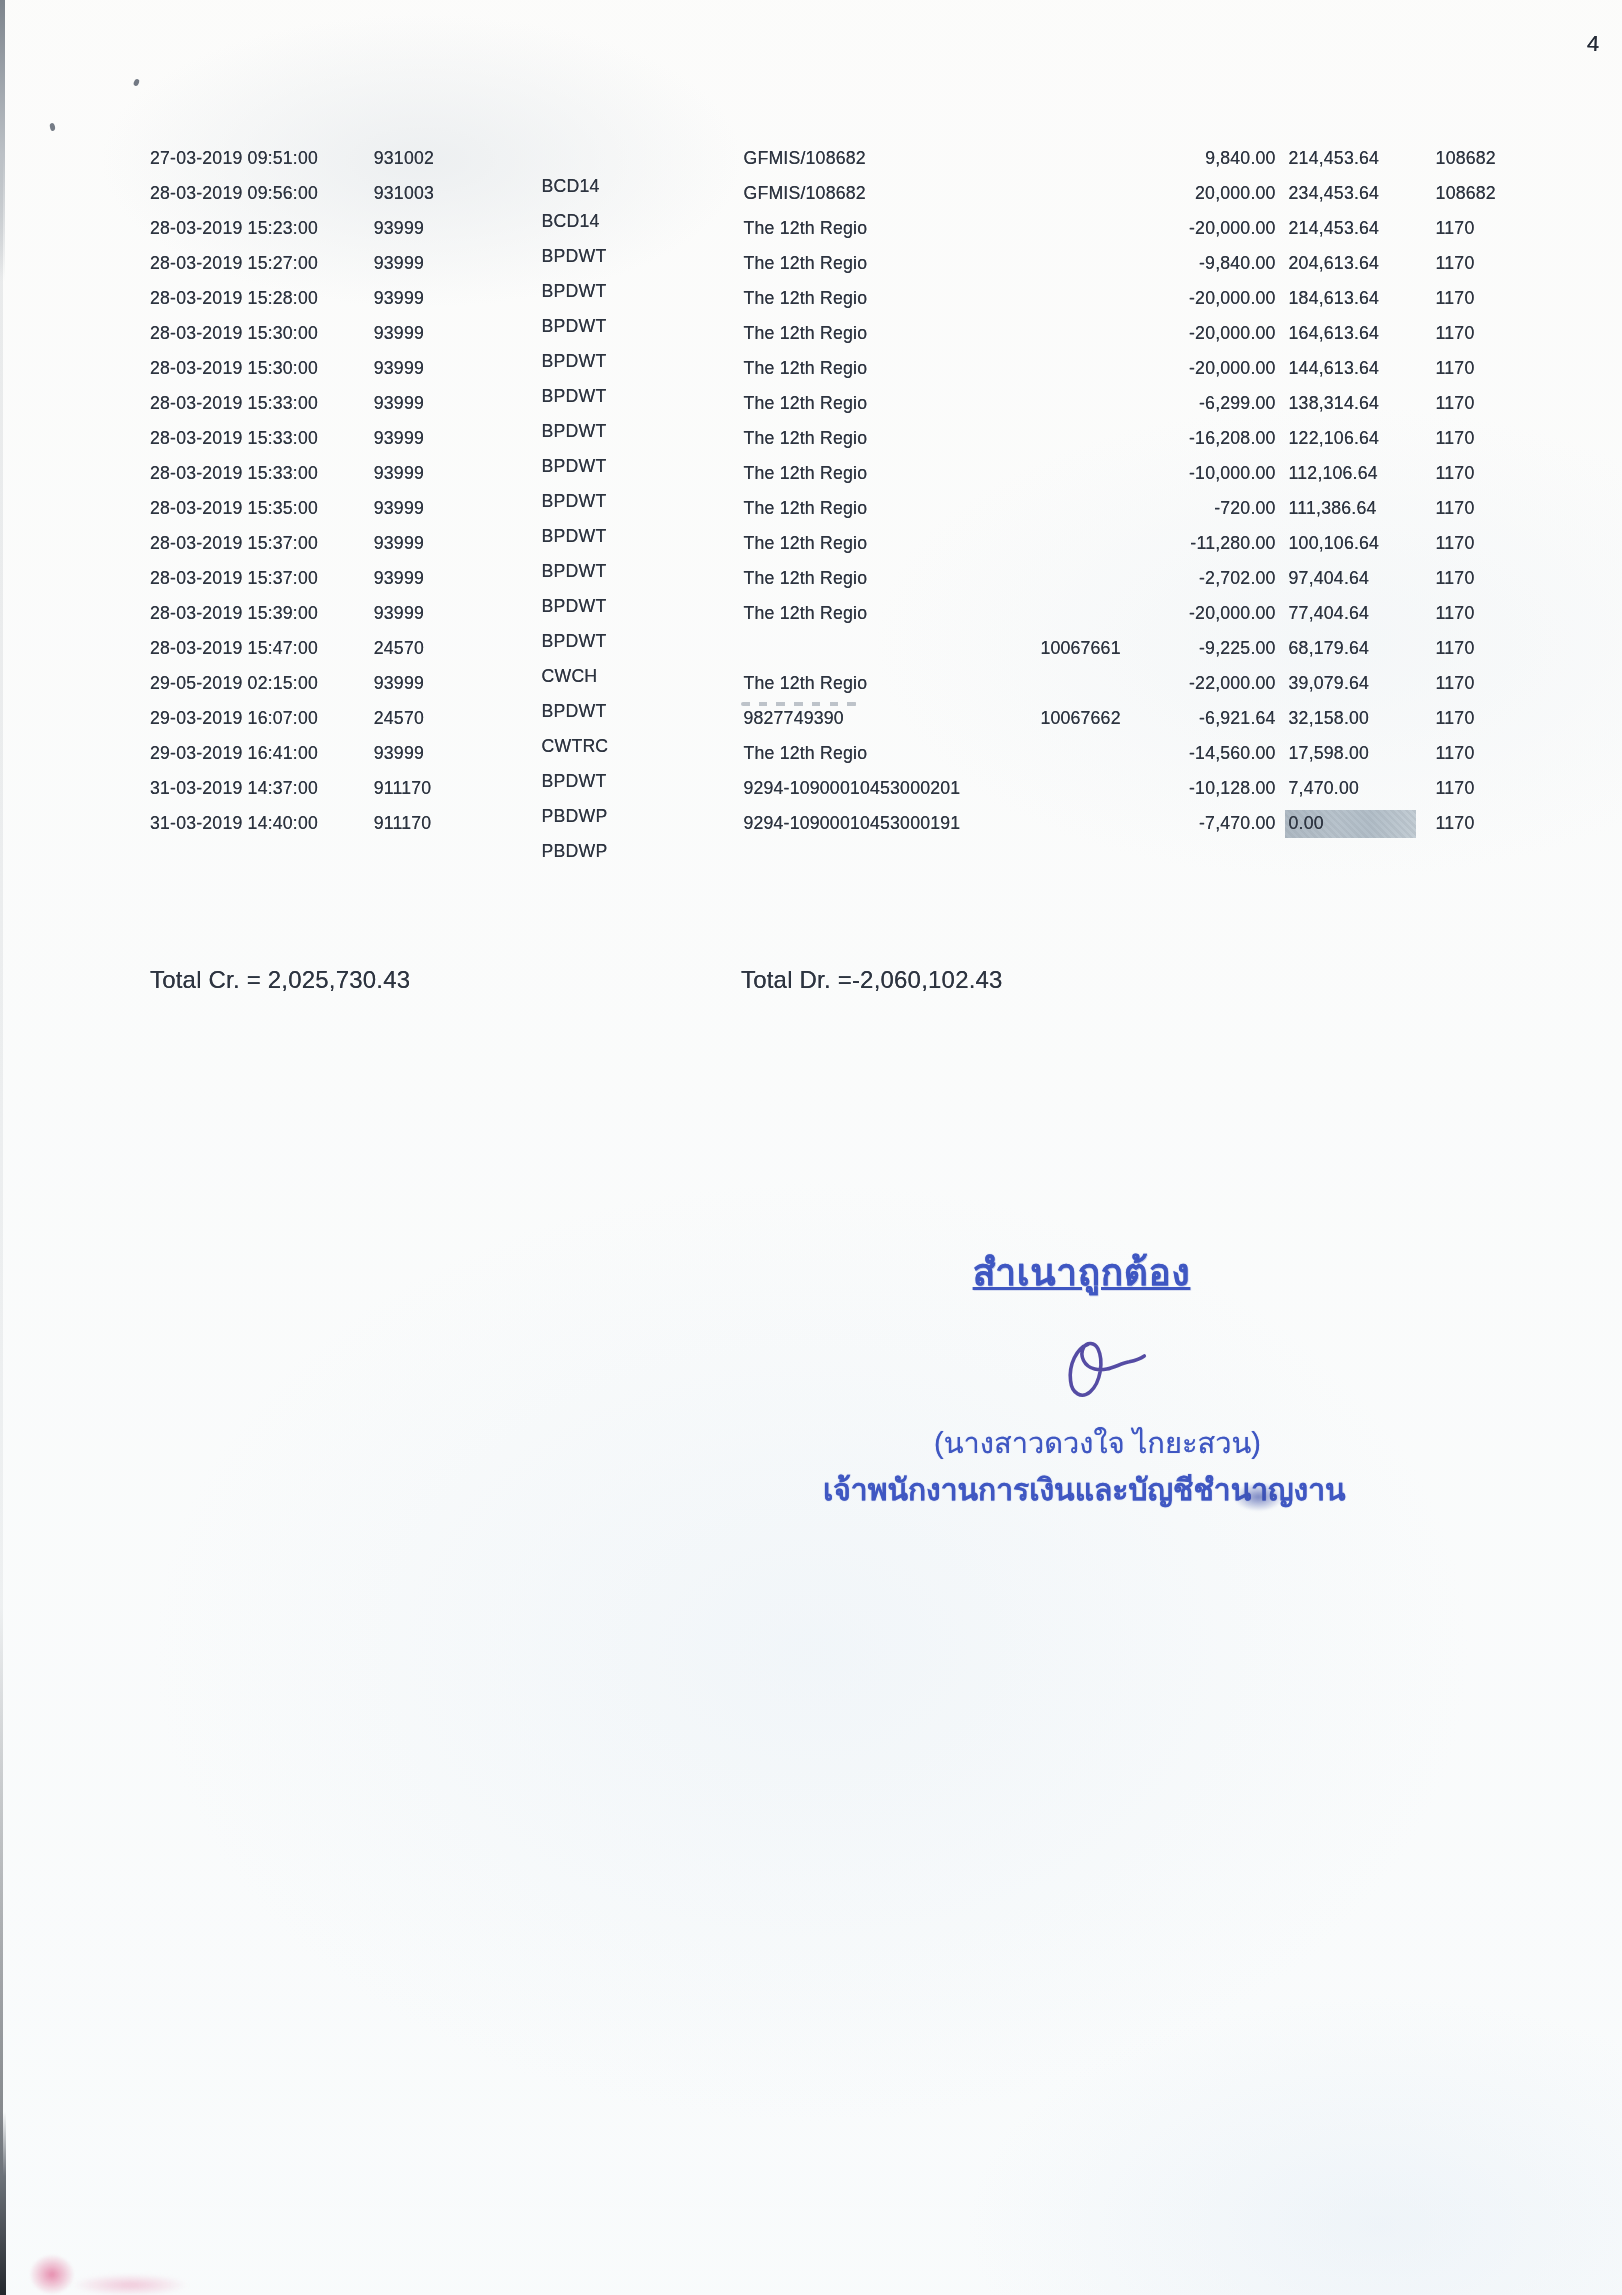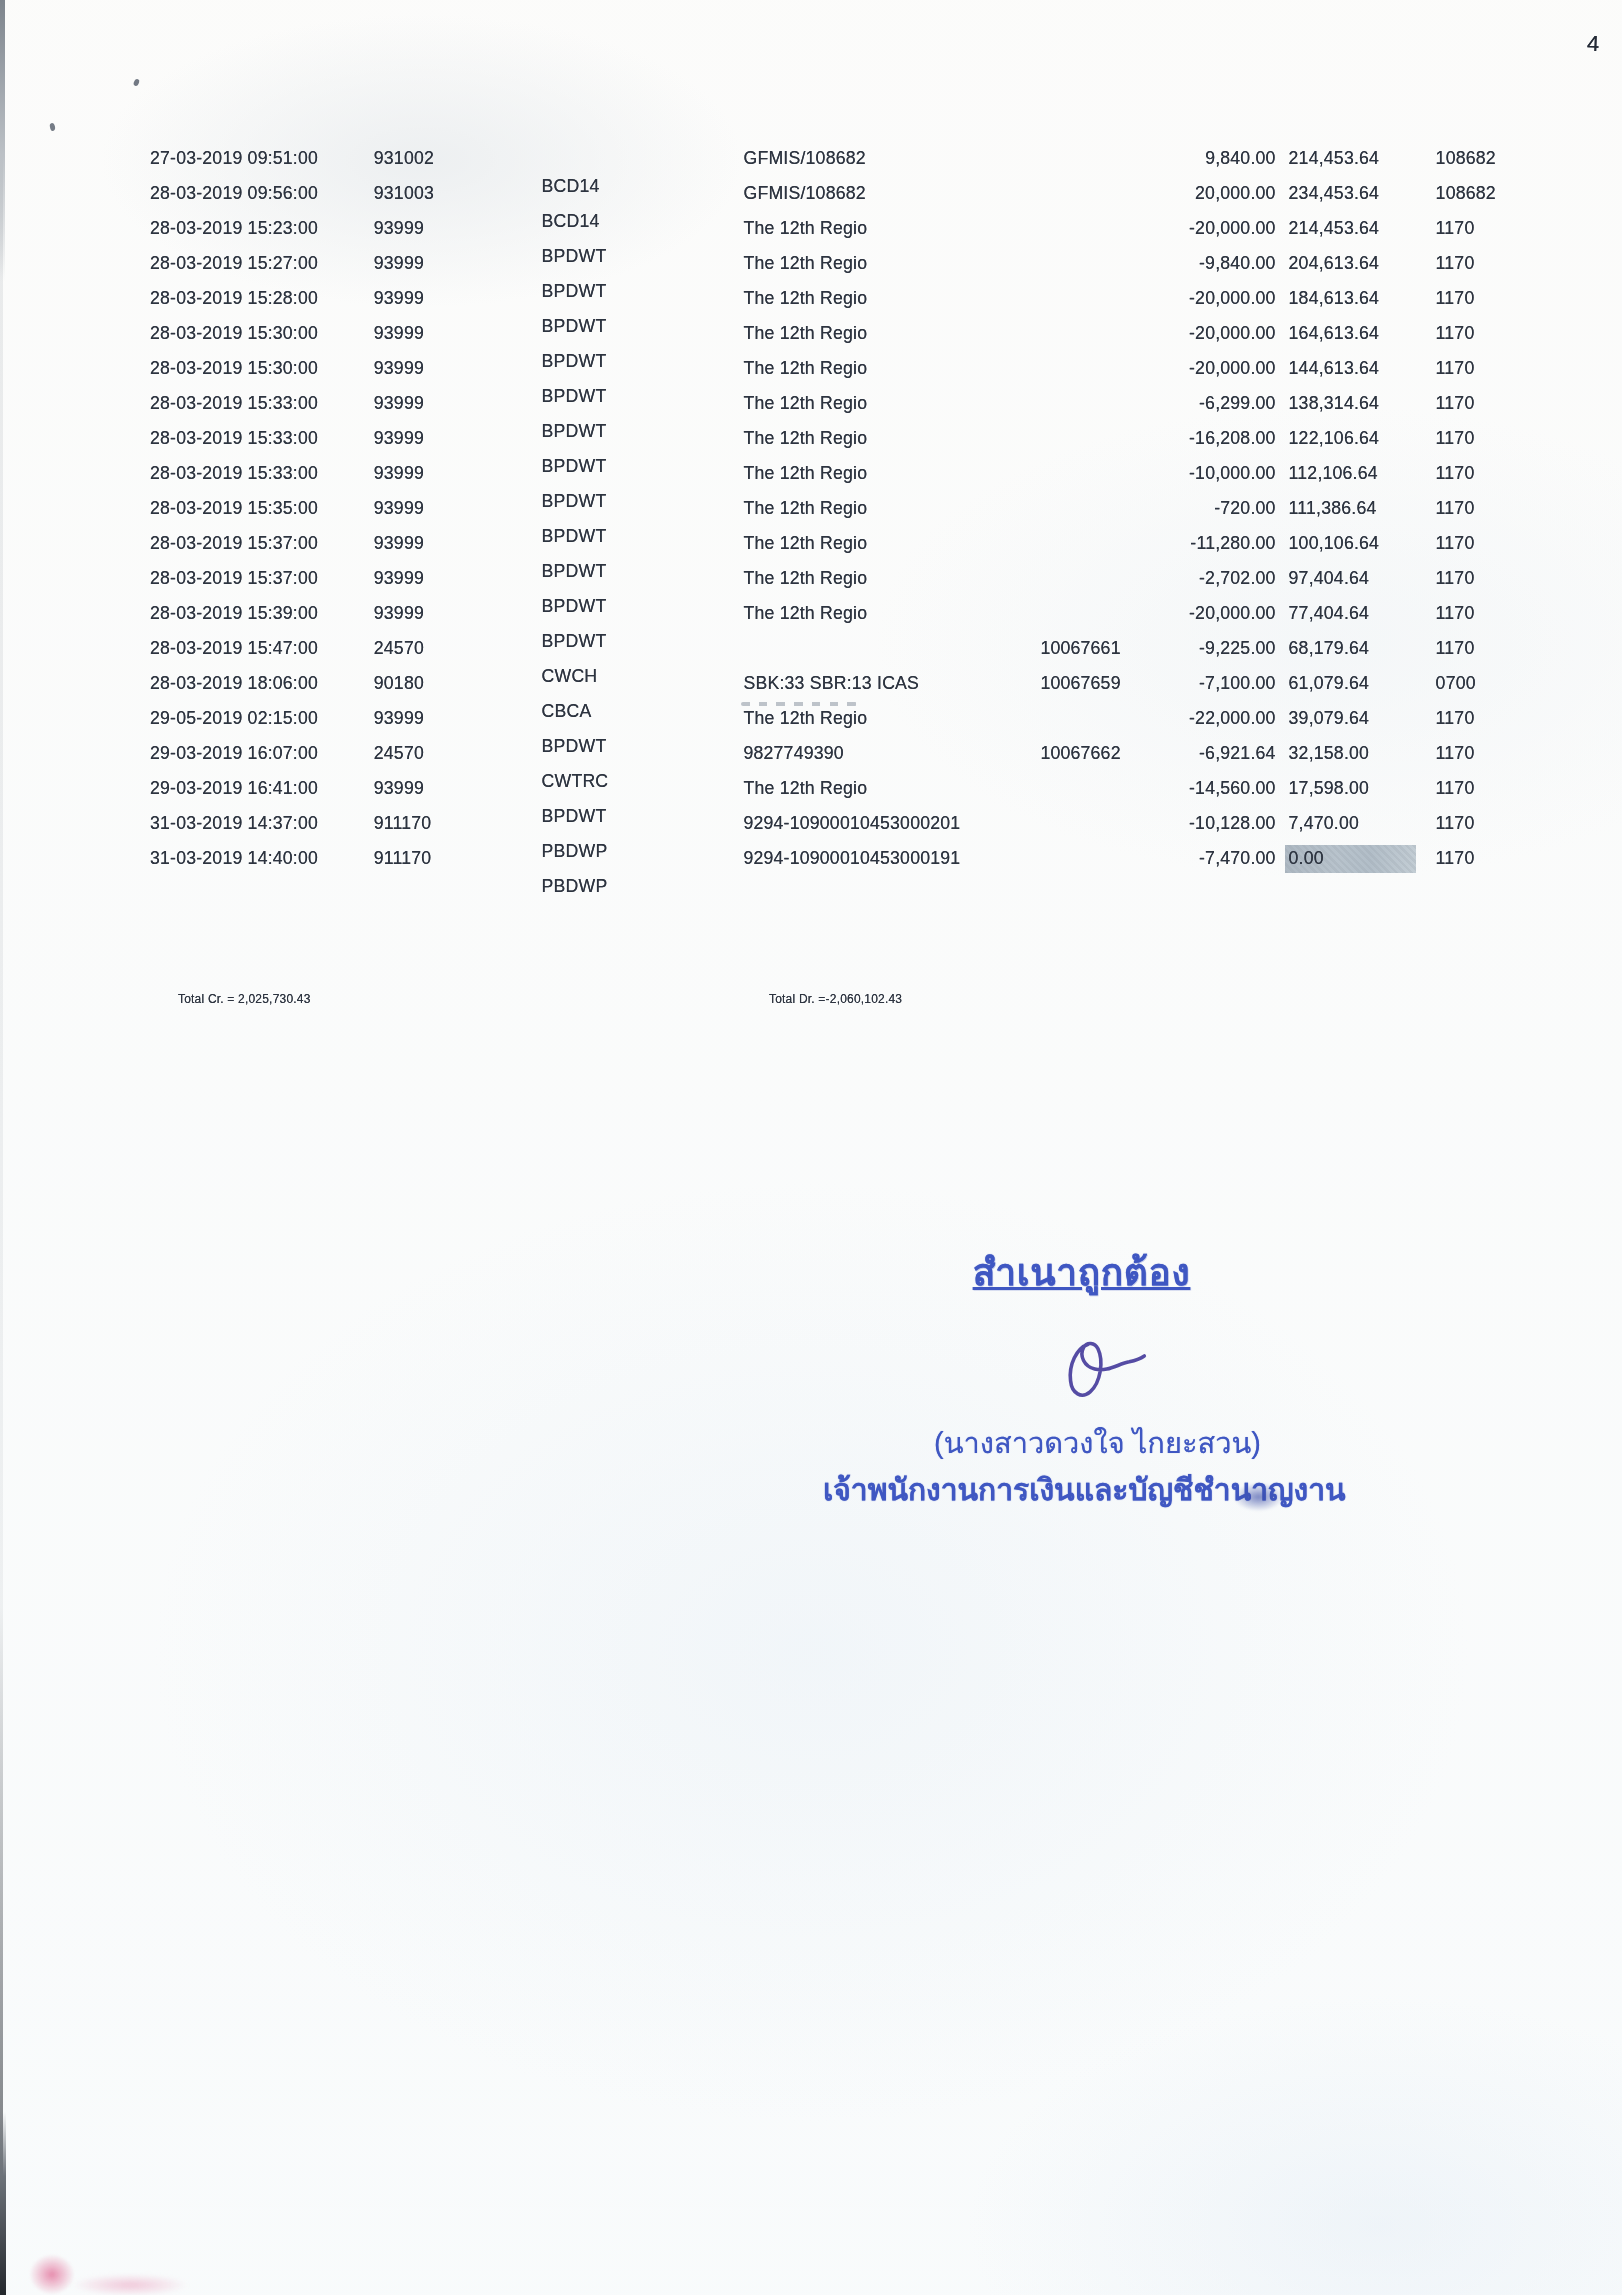--- a/index.html
+++ b/index.html
@@ -47,22 +47,22 @@
   .c-br{width:92px;margin-left:5.9px;}
   .c-bal.hl::before{
     content:"";position:absolute;left:-3.9px;top:-3.3px;width:131px;height:28px;z-index:-1;
     background:
       repeating-linear-gradient(45deg, rgba(142,152,162,.18) 0 2.6px, rgba(255,255,255,0) 2.6px 5.2px),
       linear-gradient(90deg,#aeb9c3 0%, #b8c3cc 40%, #b2bec8 65%, #c3cdd4 100%);
   }
   .row,.c{z-index:1;}
 
   
-  .totals{position:absolute;left:150px;top:992px;width:1373px;display:flex;
-    font-size:12px;letter-spacing:0.2px;text-shadow:0 0 0.5px rgba(45,52,64,.9);white-space:nowrap;margin-left:28px;}
+  .totals{position:absolute;left:150px;top:966px;width:1373px;display:flex;
+    font-size:24px;letter-spacing:0.2px;text-shadow:0 0 0.5px rgba(45,52,64,.9);white-space:nowrap;}
   .total-cr{width:591px;}
   .total-dr{width:588px;}
 
   
   .page-number{position:absolute;left:1587px;top:31px;font-size:22px;
     color:#242a36;text-shadow:0 0 0.4px rgba(36,42,54,.9);transform:rotate(2deg);}
 
   
   .stamp{position:absolute;left:830px;top:1242px;width:503px;text-align:center;
     color:var(--stamp-blue,#3f57c2);text-decoration:underline;}
@@ -263,30 +263,20 @@
       <span class="c c-dt">28-03-2019 15:47:00</span>
       <span class="c c-code">24570</span>
       <span class="c c-type">CWCH</span>
       <span class="c c-desc"></span>
       <span class="c c-ref">10067661</span>
       <span class="c c-amt">-9,225.00</span>
       <span class="c c-bal">68,179.64</span>
       <span class="c c-br">1170</span>
     </div>
 
-    <div class="row">
-      <span class="c c-dt">28-03-2019 18:06:00</span>
-      <span class="c c-code">90180</span>
-      <span class="c c-type">CBCA</span>
-      <span class="c c-desc">SBK:33 SBR:13 ICAS</span>
-      <span class="c c-ref">10067659</span>
-      <span class="c c-amt">-7,100.00</span>
-      <span class="c c-bal">61,079.64</span>
-      <span class="c c-br">0700</span>
-    </div>
 
     <div class="row">
       <span class="c c-dt">29-05-2019 02:15:00</span>
       <span class="c c-code">93999</span>
       <span class="c c-type">BPDWT</span>
       <span class="c c-desc">The 12th Regio</span>
       <span class="c c-ref"></span>
       <span class="c c-amt">-22,000.00</span>
       <span class="c c-bal">39,079.64</span>
       <span class="c c-br">1170</span>

